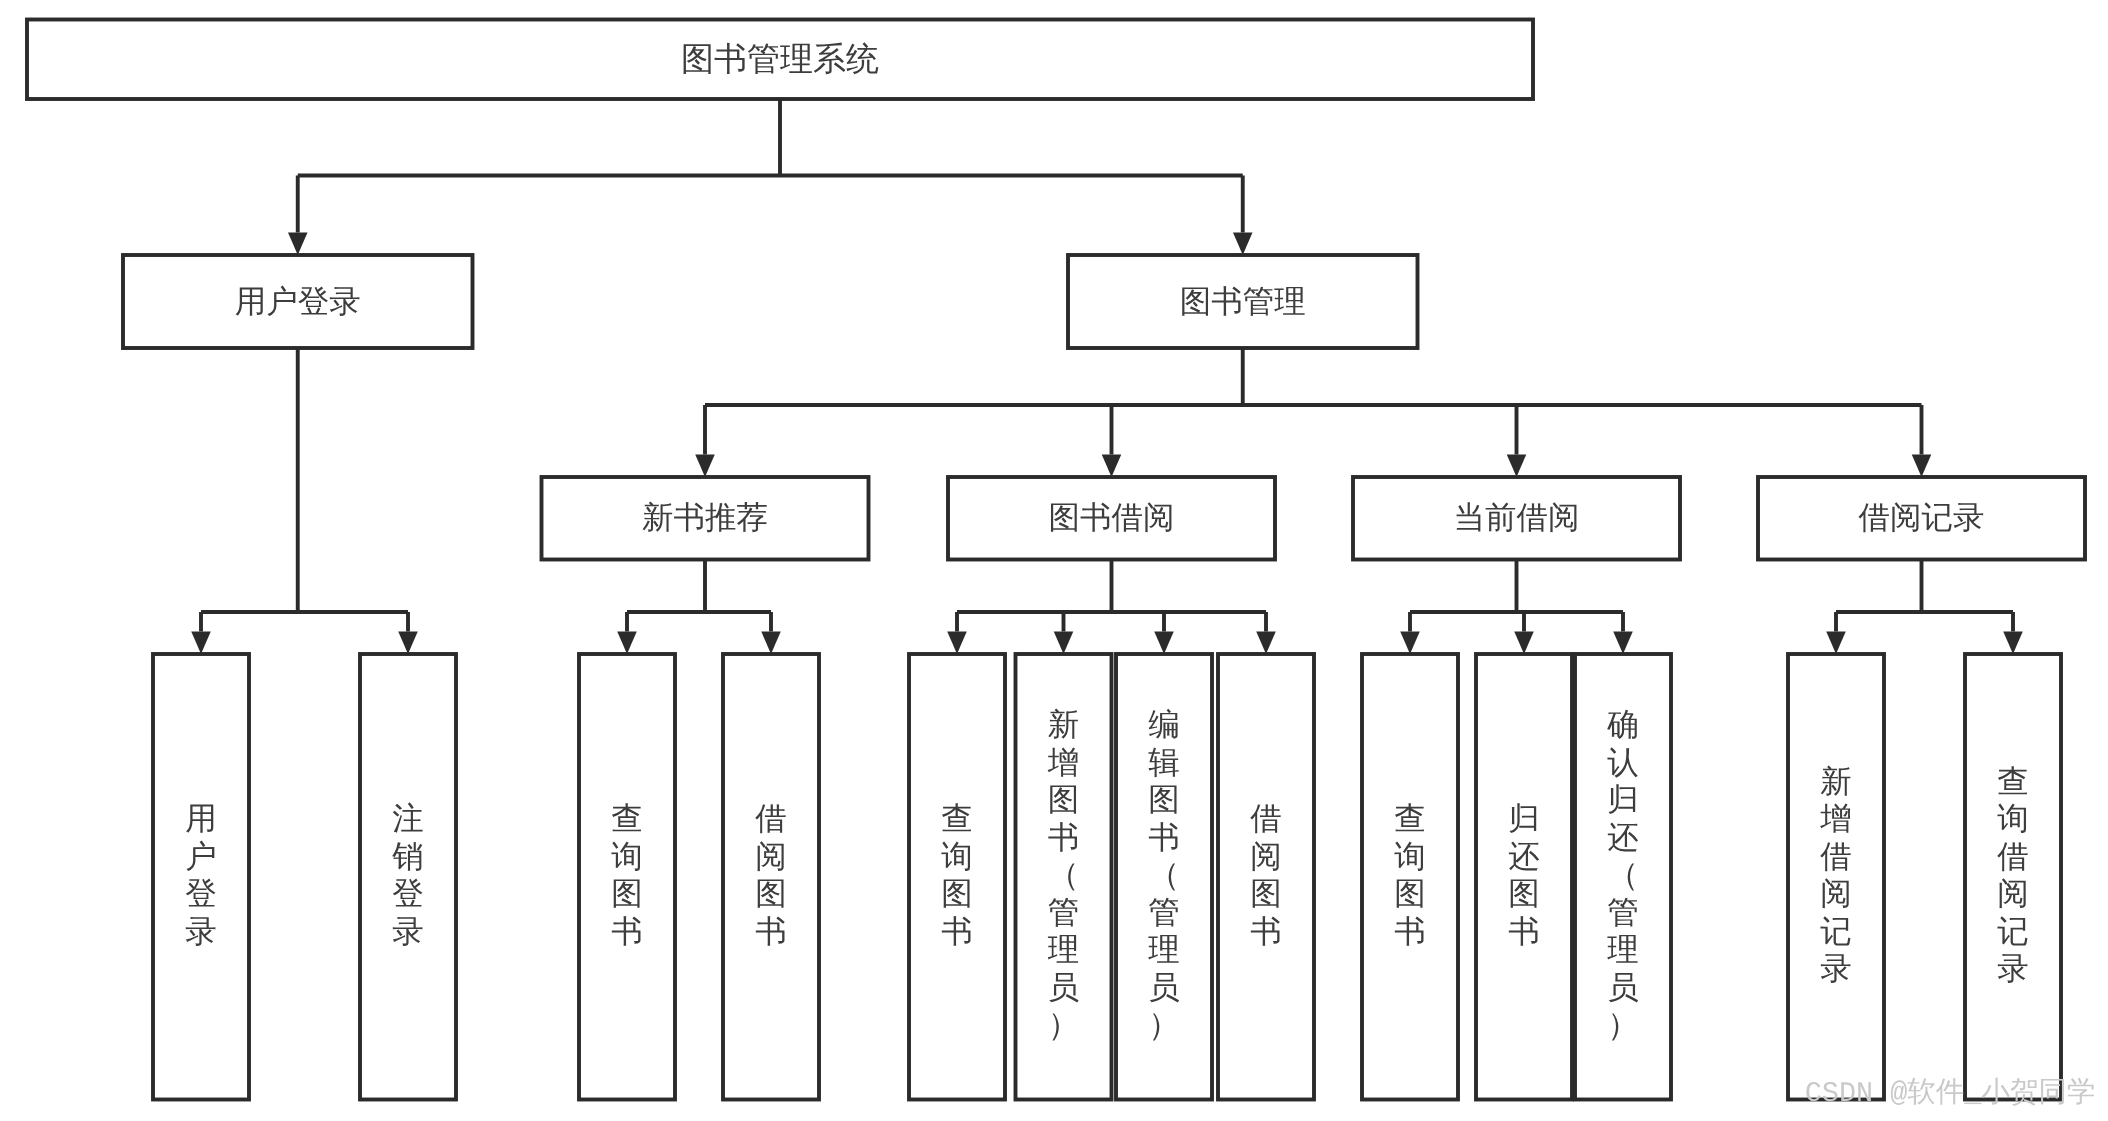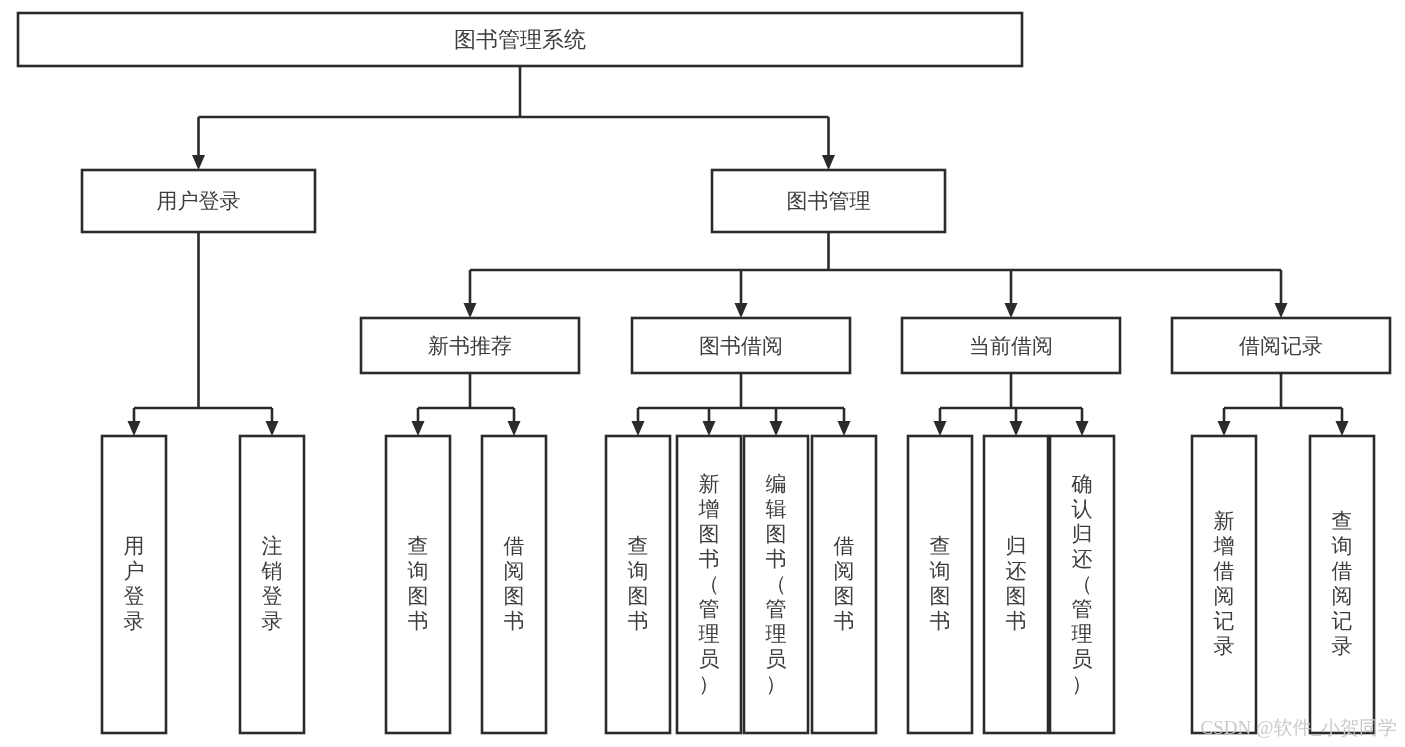--- a/index.html
+++ b/index.html
@@ -52,21 +52,21 @@
   .arrow-head {
     fill: #2b2b2b;
     stroke: none;
   }
   .watermark {
     position: absolute;
     right: 8px;
     bottom: 6px;
     color: #c9c9c9;
     font-size: 19px;
-    font-family: Liberation Serif, serif;
+    font-family: Liberation Mono, monospace;
     white-space: nowrap;
     user-select: none;
   }
 </style>
 </head>
 <body>
 
 <div id="diagram-root">
   <svg id="diagram-svg" width="1405" height="747" viewBox="0 0 1405 747" xmlns="http://www.w3.org/2000/svg">
       <g>

